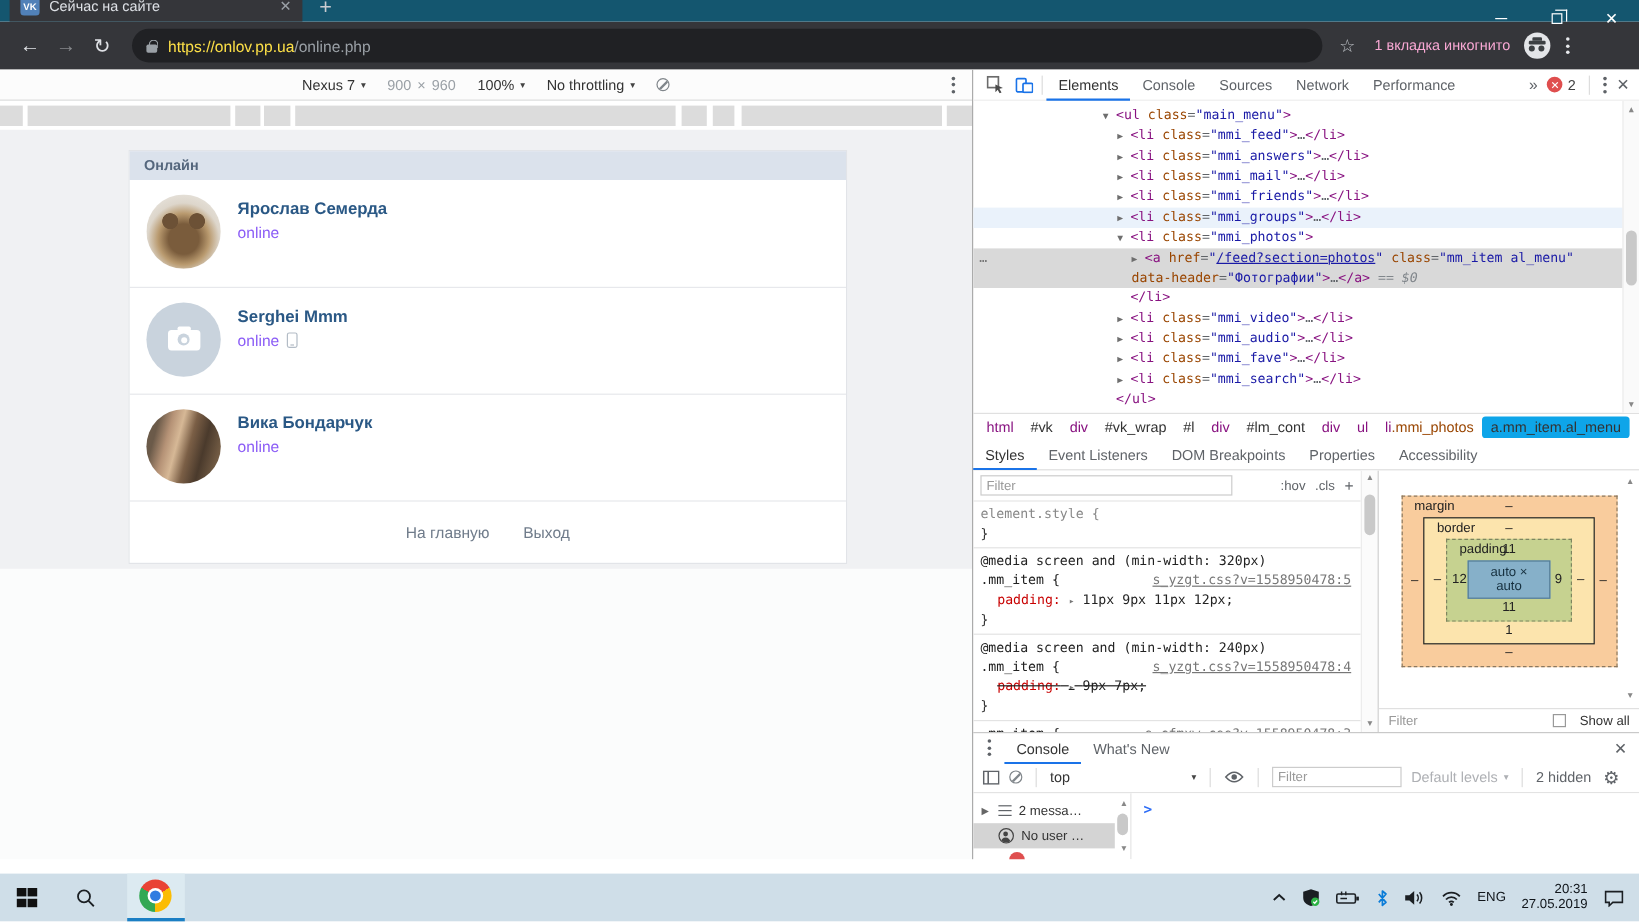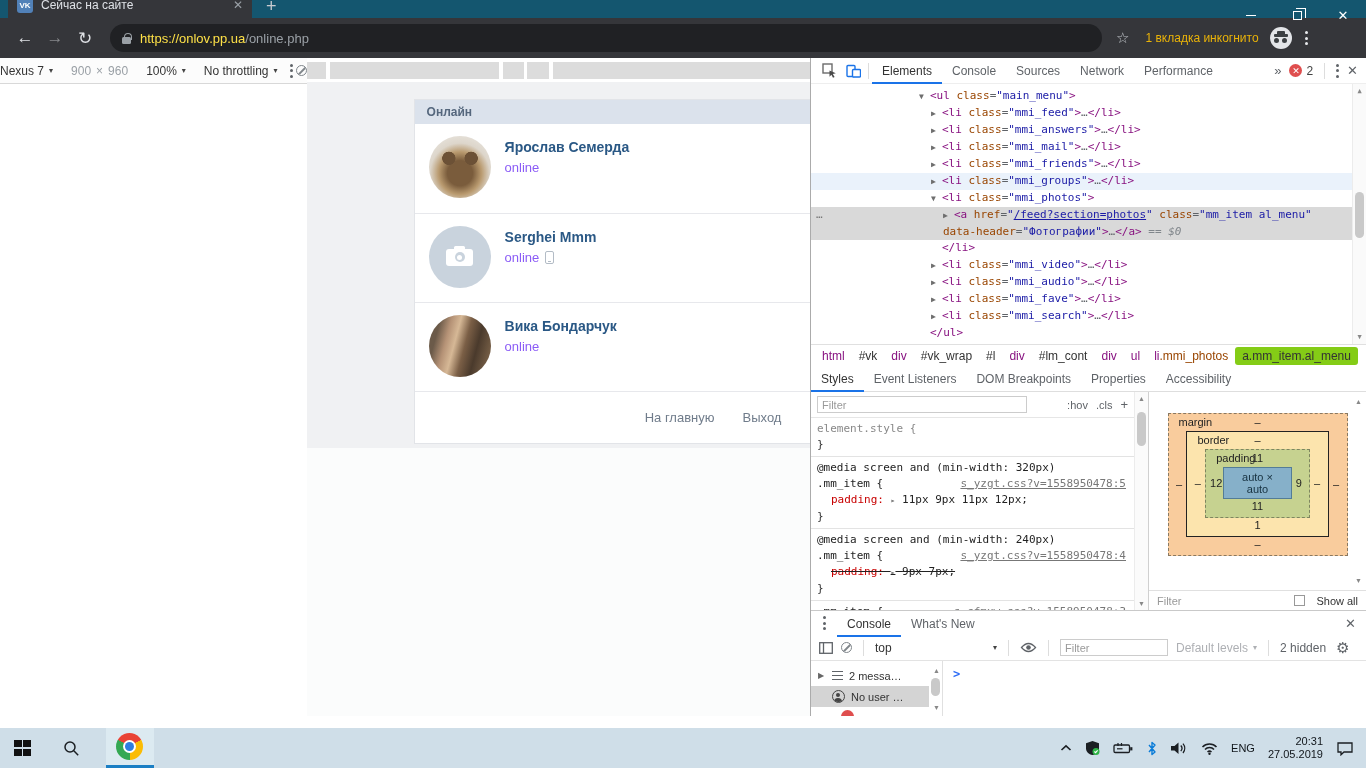--- a/index.html
+++ b/index.html
@@ -21,33 +21,33 @@
 .ic-x{font-size:13px}
 
 .navbar{height:40px;background:#35363a;display:flex;align-items:center;padding:0 10px}
 .nav-ic{width:30px;text-align:center;font-size:17px}
 .c-light{color:#dfe1e5}.c-dim{color:#87898c}
 .omnibox{width:992px;height:28px;background:#202124;border-radius:14px;margin-left:10px;display:flex;align-items:center;padding:0 12px;gap:9px;font-size:13px}
 .lock{width:9px;height:7px;background:#9aa0a6;border-radius:1.5px;position:relative;margin-top:4px;flex:none}
 .lock::before{content:"";position:absolute;left:1.5px;top:-4px;width:6px;height:6px;border:1.5px solid #9aa0a6;border-bottom:none;border-radius:4px 4px 0 0}
 .url-host{color:#fde047}.url-path{color:#9aa0a6}
 .star{color:#bdc1c6;font-size:15px;margin-left:14px}
-.incog-label{color:#eab308;font-size:12px;margin-left:16px;white-space:nowrap}
+.incog-label{color:#f9a8d4;font-size:12px;margin-left:16px;white-space:nowrap}
 .incog-badge{width:22px;height:22px;border-radius:50%;background:#e3e5e8;margin-left:11px;position:relative;flex:none}
 .spy-hat{position:absolute;left:4px;top:7px;width:14px;height:2.5px;background:#3c4043;border-radius:1px}
 .spy-crown{position:absolute;left:7px;top:4px;width:8px;height:3px;background:#3c4043;border-radius:1px 1px 0 0}
 .spy-eyes{position:absolute;left:4.5px;top:11px;width:13px;height:5px}
 .spy-eyes::before,.spy-eyes::after{content:"";position:absolute;top:0;width:5px;height:5px;border-radius:50%;background:#3c4043}
 .spy-eyes::before{left:0}.spy-eyes::after{right:0}
 .dots{display:inline-flex;flex-direction:column;gap:2.5px;align-items:center}
 .dots i{width:3px;height:3px;border-radius:50%;background:currentColor}
 .nav-menu{margin-left:13px;color:#e8eaed}
 
 .main{display:flex;height:658px}
-.leftpane{width:810px;display:flex;flex-direction:row}
+.leftpane{width:810px;display:flex;flex-direction:column}
 
 .devicebar{height:26px;background:#fcfcfc;border-bottom:1px solid #d8d8d8;display:flex;align-items:center;justify-content:center;gap:18px;font-size:12px;color:#333;position:relative;flex:none}
 .db-item{display:flex;align-items:center;gap:5px}
 .dim{color:#9aa0a6}
 .caret{font-size:8px;color:#444}
 .ban{width:11px;height:11px;border:1.5px solid #80868b;border-radius:50%;position:relative;overflow:hidden}
 .ban::after{content:"";position:absolute;left:-2px;top:3.6px;width:14px;height:1.5px;background:#80868b;transform:rotate(-45deg)}
 .db-menu{position:absolute;right:14px;color:#5f6368}
 
 .viewport{flex:1;position:relative;background:#fbfcfc;overflow:hidden}
@@ -97,21 +97,21 @@
 .tk-eq{color:#5f6368}.tk-dots{color:#5f6368}
 .tk-meta{color:#80868b;font-style:italic}
 .tk-link{color:#1a1aa6;text-decoration:underline}
 .sbar{position:absolute;right:0;top:0;width:14px;height:100%;background:#fafafa;border-left:1px solid #ececec}
 .sb-up,.sb-dn{position:absolute;left:0;width:13px;text-align:center;font-size:7px;color:#888}
 .sb-up{top:3px}.sb-dn{bottom:3px}
 .sb-thumb{position:absolute;left:2px;width:9px;background:#c9c9c9;border-radius:5px}
 
 .dt-crumbs{height:22px;border-top:1px solid #e0e0e0;display:flex;align-items:center;padding-left:4px;font-size:12px;white-space:nowrap;overflow:hidden;flex:none}
 .crumb{padding:2px 7px;border-radius:3px}
-.crumb.sel{background:#84cc16}
+.crumb.sel{background:#0ea5e9}
 .cr-tag{color:#881280}.cr-cls{color:#994500}.cr-plain{color:#333}
 
 .dt-stylestabs{height:26px;border-bottom:1px solid #dedede;display:flex;align-items:center;flex:none}
 
 .dt-stylesbody{flex:1;display:flex;overflow:hidden}
 .styles-left{width:323px;position:relative;overflow:hidden;flex:none}
 .filter-row{height:26px;border-bottom:1px solid #e6e6e6;display:flex;align-items:center;padding:0 6px;gap:8px}
 .filter-input{width:210px;height:17px;border:1px solid #ccc;font-size:11px;padding:0 4px;font-family:"Liberation Sans",sans-serif;color:#333;outline:none}
 .filter-input::placeholder{color:#9a9a9a}
 .tgl{color:#5f6368;font-size:11px;margin-left:auto}

